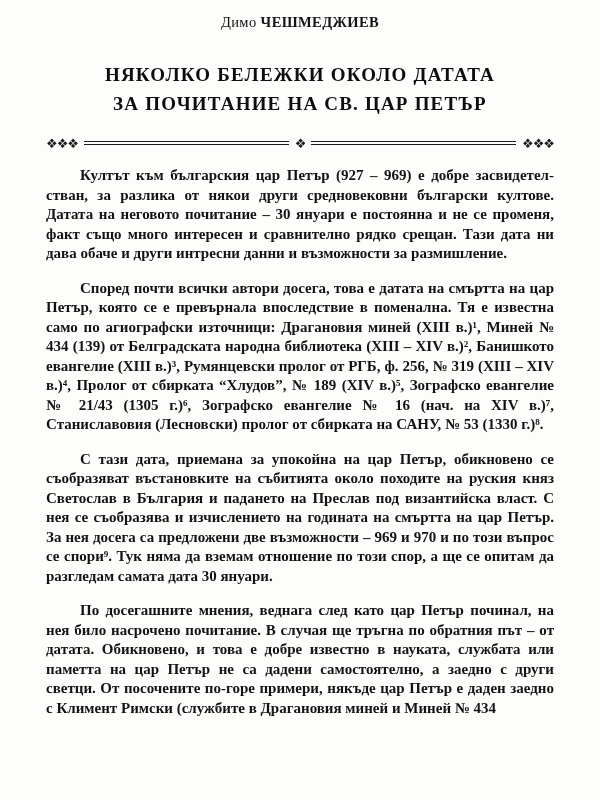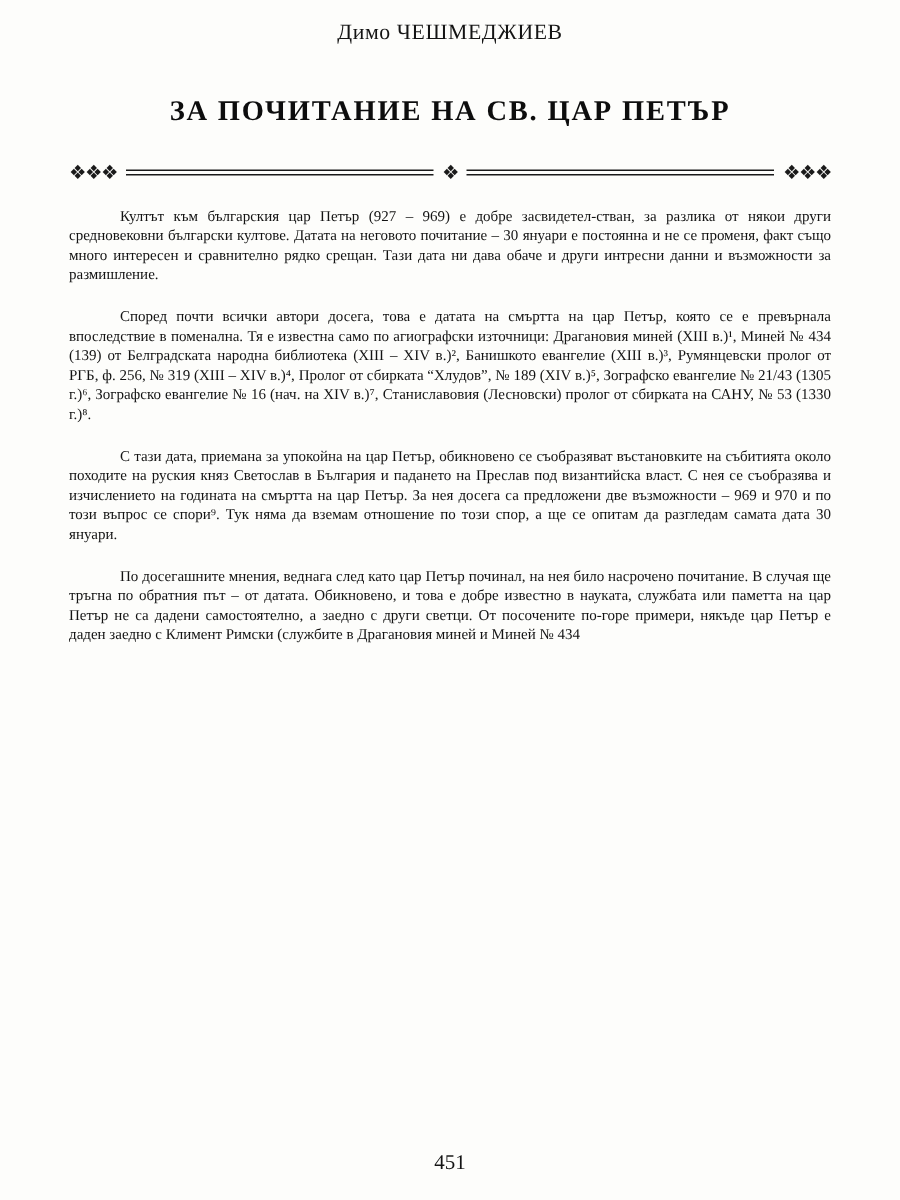--- a/index.html
+++ b/index.html
@@ -28,21 +28,21 @@
     letter-spacing: 0.4px;
     margin: 4px 0 0 0;
     font-family: "Liberation Serif", serif;
     color: #141414;
   }
   .author .given {
     font-weight: normal;
     text-align: center;
   }
   .author .family {
-    font-weight: normal;
+    font-weight: bold;
   }
   .title {
     text-align: center;
     font-size: 19px;
     font-weight: bold;
     letter-spacing: 1.2px;
     line-height: 1.5;
     margin: 30px 0 0 0;
     color: #0d0d0d;
   }
@@ -75,26 +75,27 @@
     font-size: 13px;
     line-height: 1;
     letter-spacing: -1px;
     color: #1a1a1a;
   }
   .rule .orn.left { margin-right: auto; padding-left: 0;}
   .rule .orn.right { margin-left: auto; padding-right: 0;}
   .rule .orn.center { }
   .body-text p {
     margin: 0;
-    font-size: 10px;
+    font-size: 15px;
     line-height: 1.30;
     text-align: justify;
     text-indent: 34px;
     color: #131313;
     hyphens: manual;
+    font-weight: bold;
   }
   .body-text p + p {
     margin-top: 15px;
   }
   .folio {
     position: absolute;
     bottom: 16px;
     left: 0;
     right: 0;
     text-align: center;
@@ -106,31 +107,31 @@
 <body>
 
 <div class="page">
 
   <div class="author">
     <span class="given">Димо</span>
     <span class="family">ЧЕШМЕДЖИЕВ</span>
   </div>
 
   <h1 class="title">
+    <span class="line1">НЯКОЛКО БЕЛЕЖКИ ОКОЛО ДАТАТА</span>
     <span class="line2">ЗА ПОЧИТАНИЕ НА СВ. ЦАР ПЕТЪР</span>
   </h1>
 
   <div class="rule">
     <div class="bar"></div>
     <span class="orn left">❖❖❖</span>
     <span class="orn center">❖</span>
     <span class="orn right">❖❖❖</span>
   </div>
 
   <div class="body-text">
     <p>Култът към българския цар Петър (927 – 969) е добре засвидетел-стван, за разлика от някои други средновековни български култове. Датата на неговото почитание – 30 януари е постоянна и не се променя, факт също много интересен и сравнително рядко срещан. Тази дата ни дава обаче и други интресни данни и възможности за размишление.</p>
     <p>Според почти всички автори досега, това е датата на смъртта на цар Петър, която се е превърнала впоследствие в поменална. Тя е известна само по агиографски източници: Драгановия миней (XIII в.)¹, Миней № 434 (139) от Белградската народна библиотека (XIII – XIV в.)², Банишкото евангелие (XIII в.)³, Румянцевски пролог от РГБ, ф. 256, № 319 (XIII – XIV в.)⁴, Пролог от сбирката “Хлудов”, № 189 (XIV в.)⁵, Зографско евангелие № 21/43 (1305 г.)⁶, Зографско евангелие № 16 (нач. на XIV в.)⁷, Станиславовия (Лесновски) пролог от сбирката на САНУ, № 53 (1330 г.)⁸.</p>
     <p>С тази дата, приемана за упокойна на цар Петър, обикновено се съобразяват въстановките на събитията около походите на руския княз Светослав в България и падането на Преслав под византийска власт. С нея се съобразява и изчислението на годината на смъртта на цар Петър. За нея досега са предложени две възможности – 969 и 970 и по този въпрос се спори⁹. Тук няма да вземам отношение по този спор, а ще се опитам да разгледам самата дата 30 януари.</p>
     <p>По досегашните мнения, веднага след като цар Петър починал, на нея било насрочено почитание. В случая ще тръгна по обратния път – от датата. Обикновено, и това е добре известно в науката, службата или паметта на цар Петър не са дадени самостоятелно, а заедно с други светци. От посочените по-горе примери, някъде цар Петър е даден заедно с Климент Римски (службите в Драгановия миней и Миней № 434</p>
   </div>
 
-  <div class="folio">451</div>
 </div>
 
 </body></html>

